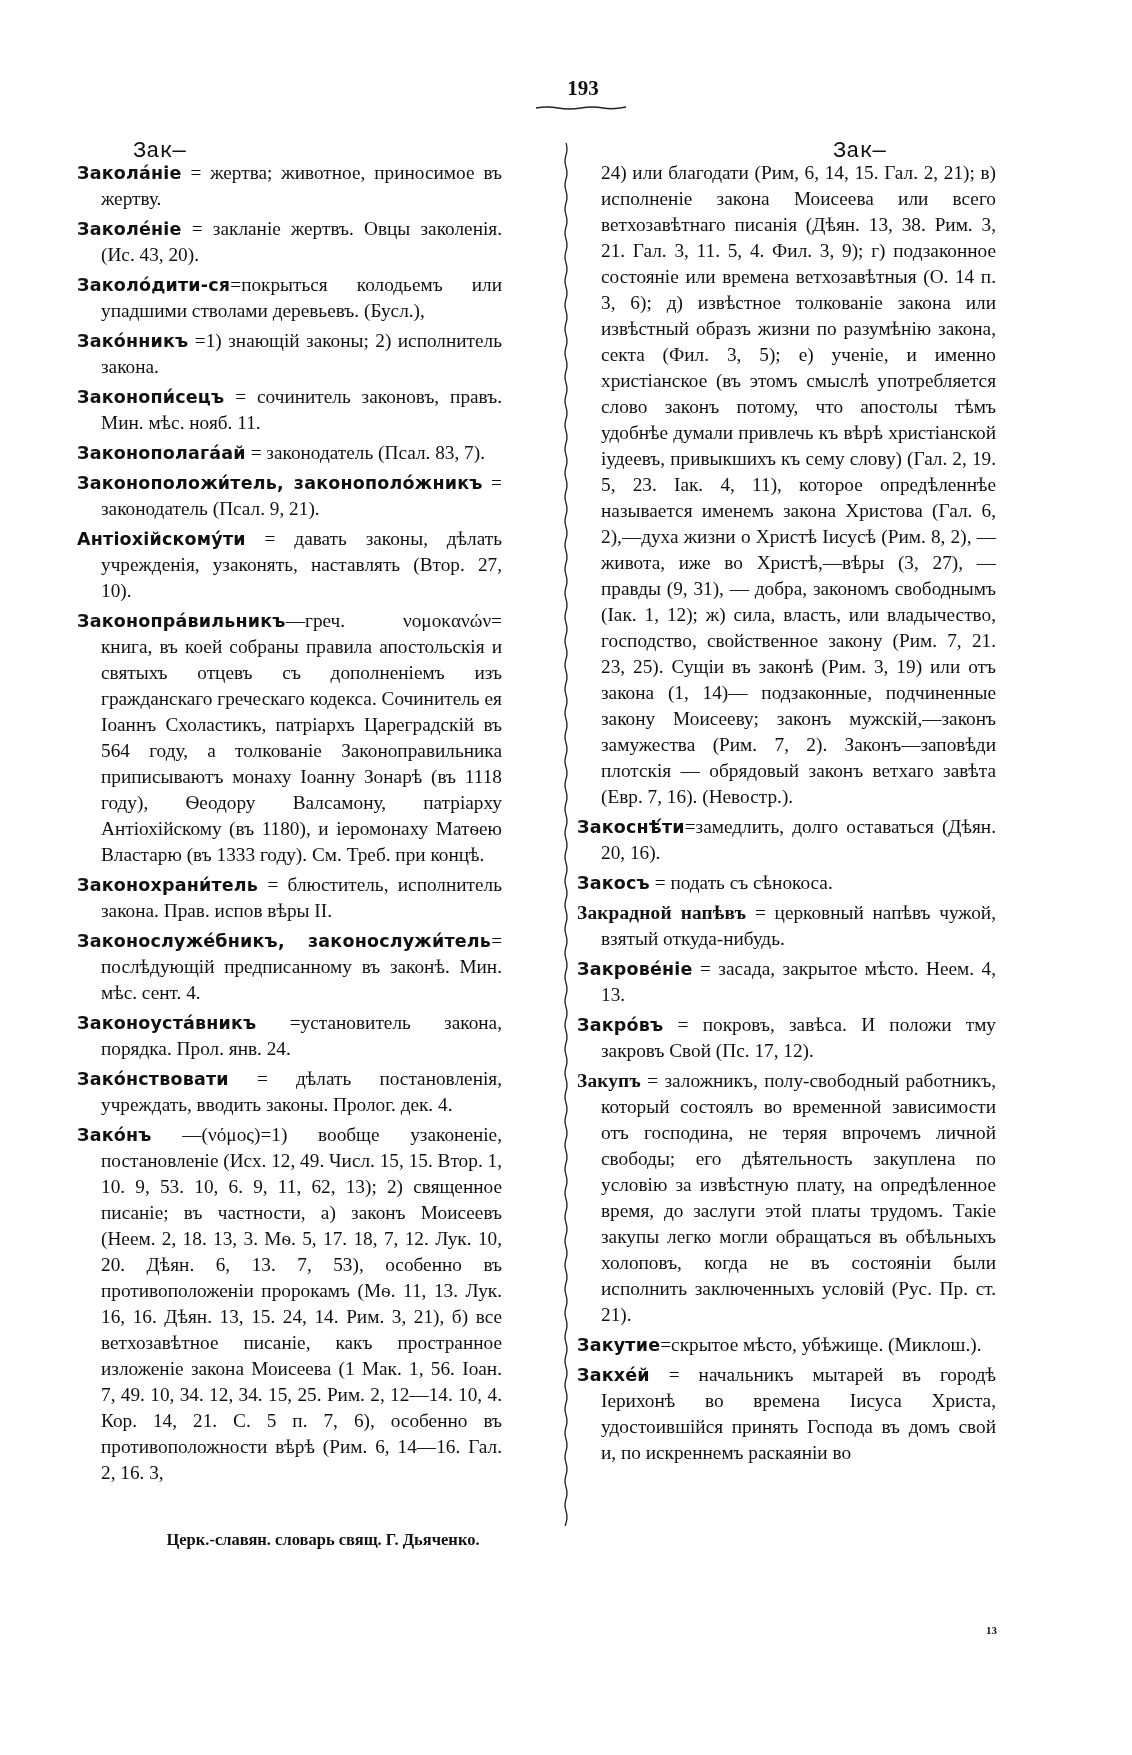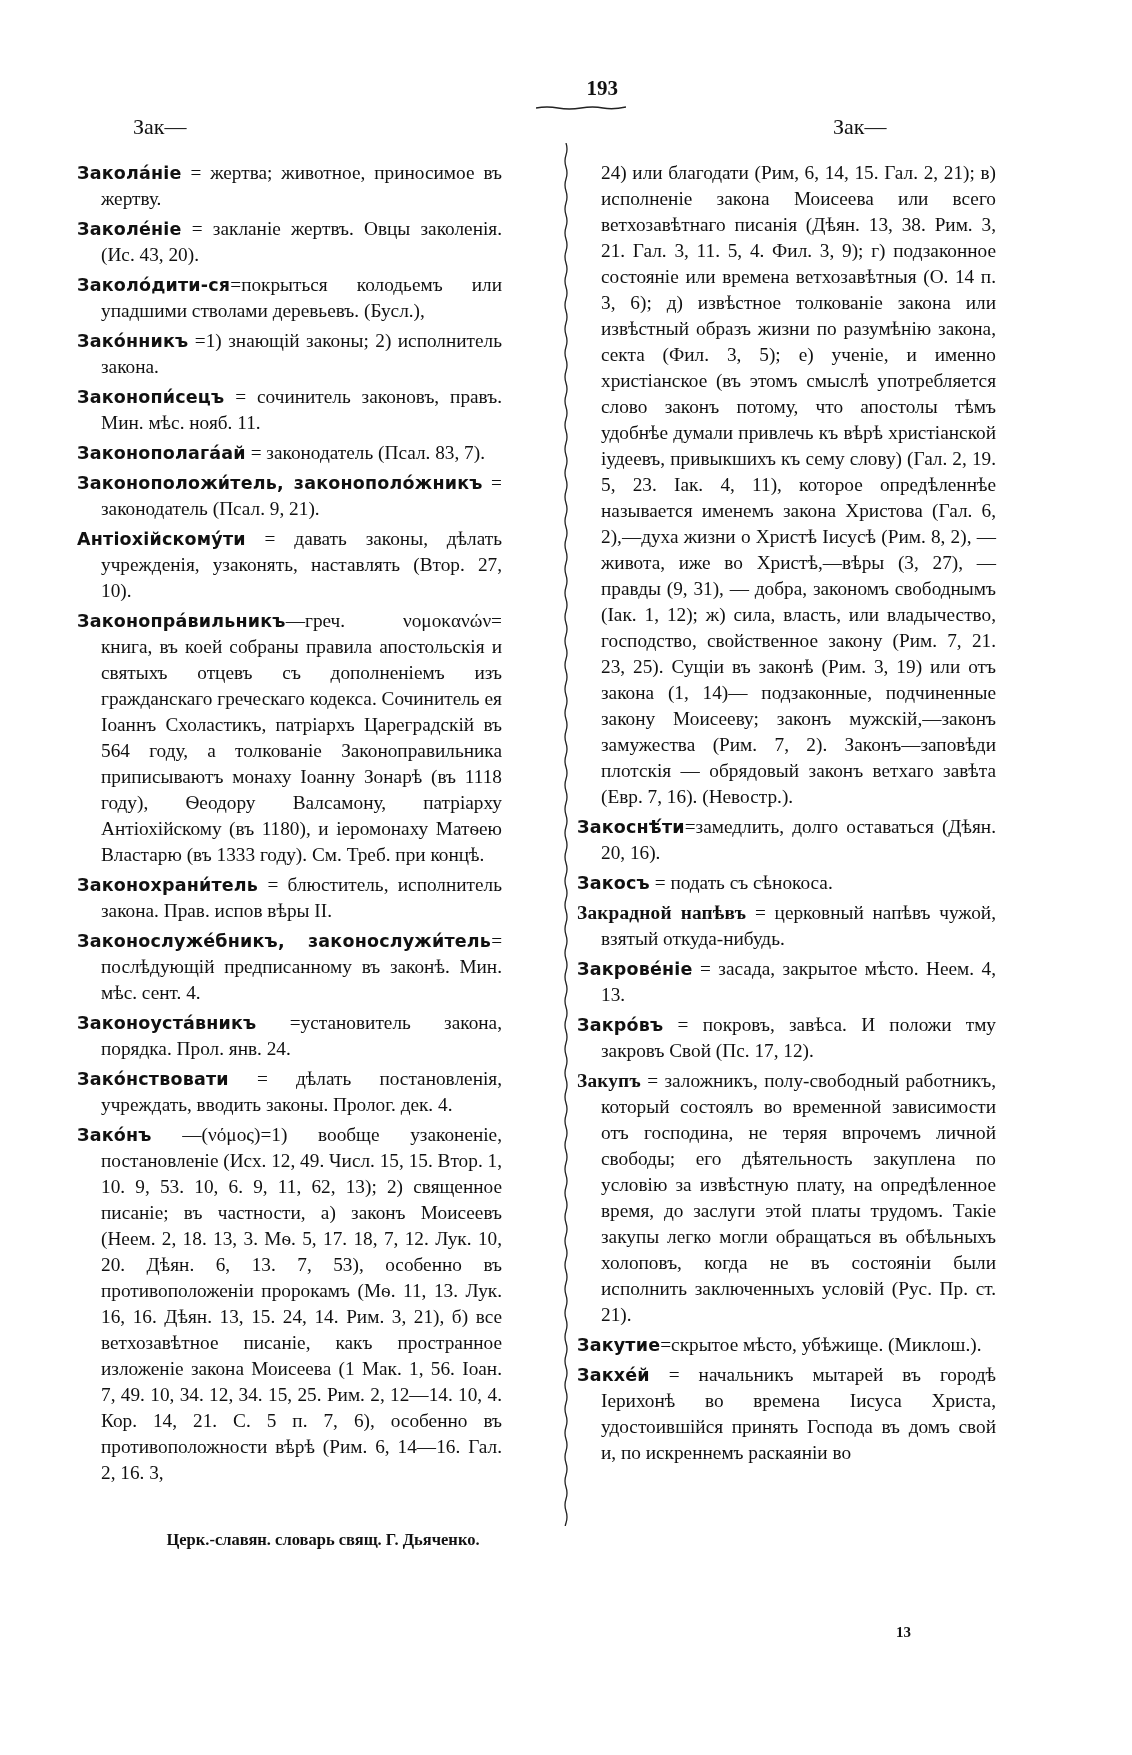--- a/index.html
+++ b/index.html
@@ -2,28 +2,28 @@
 <html><head>
 <meta charset="utf-8">
 <style>
   html, body { margin: 0; padding: 0; background: #ffffff; }
   body {
     width: 1132px; height: 1755px; position: relative; overflow: hidden;
     font-family: "DejaVu Serif", "Liberation Serif", serif;
     color: #111111;
   }
   .page-number {
-    position: absolute; left: 548px; top: 76px; width: 70px; text-align: right;
+    position: absolute; left: 548px; top: 76px; width: 70px; text-align: center;
     font-family: "Liberation Serif", serif; font-weight: bold; font-size: 21px;
   }
   .page-number-rule {
     position: absolute; left: 536px; top: 105px; width: 90px; height: 6px;
   }
   .running-head {
-    position: absolute; font-family: Liberation Serif, serif; font-size: 22px; top: 114px;
+    position: absolute; font-family: Liberation Mono, monospace; font-size: 22px; top: 139px;
   }
   .running-head.left { left: 133px; }
   .running-head.right { left: 833px; }
   .column-divider { position: absolute; left: 562px; top: 143px; width: 8px; height: 1383px; }
   .column {
     position: absolute; top: 160px;
     font-family: "Liberation Serif", serif; font-size: 19.3px; line-height: 26px;
     text-align: justify;
   }
   .column.left { left: 77px; width: 425px; }
@@ -37,22 +37,22 @@
     letter-spacing: 0.2px;
   }
   .headword.plain { font-family: "Liberation Serif", serif; font-size: 19.3px; }
   .def { }
   .it { }
   .footer-credit {
     position: absolute; left: 142px; top: 1530px; width: 362px; text-align: center;
     font-family: "Liberation Serif", serif; font-weight: bold; font-size: 16.5px;
   }
   .signature {
-    position: absolute; left: 896px; top: 1624px;
-    font-family: "Liberation Serif", serif; font-weight: bold; font-size: 15px;
+    position: absolute; left: 986px; top: 1624px;
+    font-family: "Liberation Serif", serif; font-weight: bold; font-size: 11px;
   }
 </style>
 </head>
 <body>
 
 <div class="page-number">193</div>
 <svg class="page-number-rule" viewBox="0 0 90 6">
   <path d="M0 3 Q11 1 22 3 T45 3 T67 3 T90 2" stroke="#222" stroke-width="1.4" fill="none"></path>
 </svg>
 

